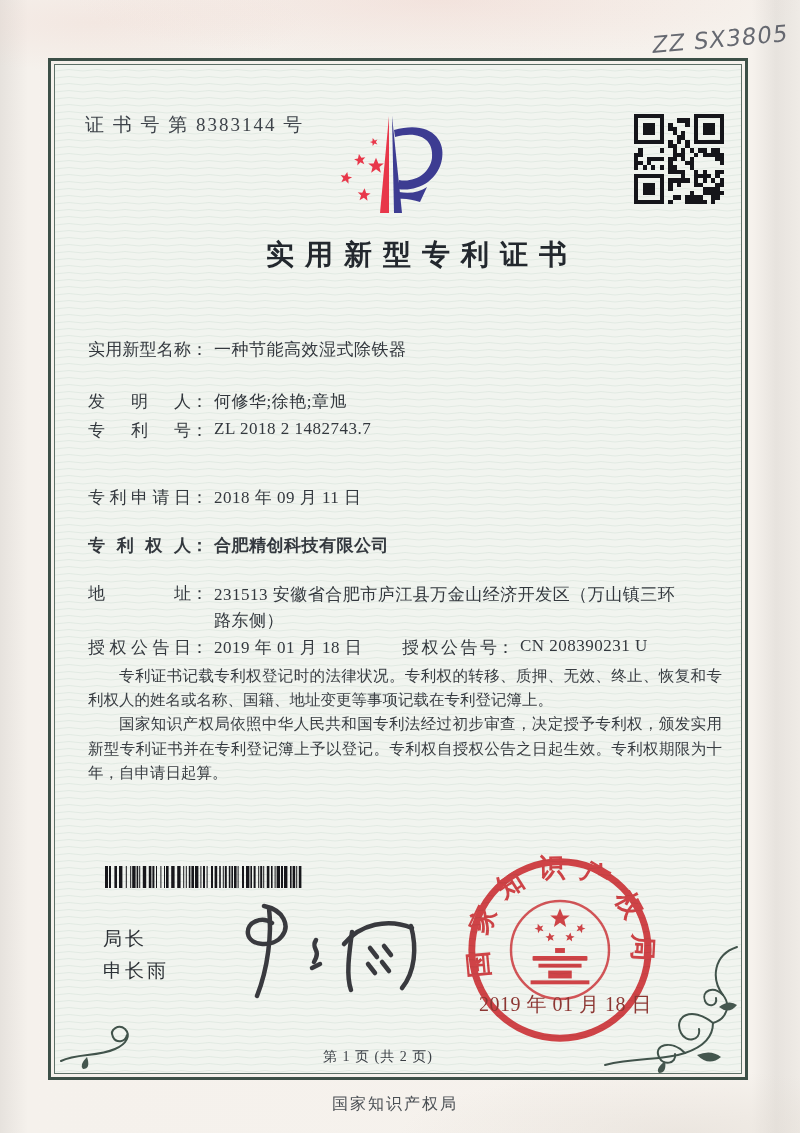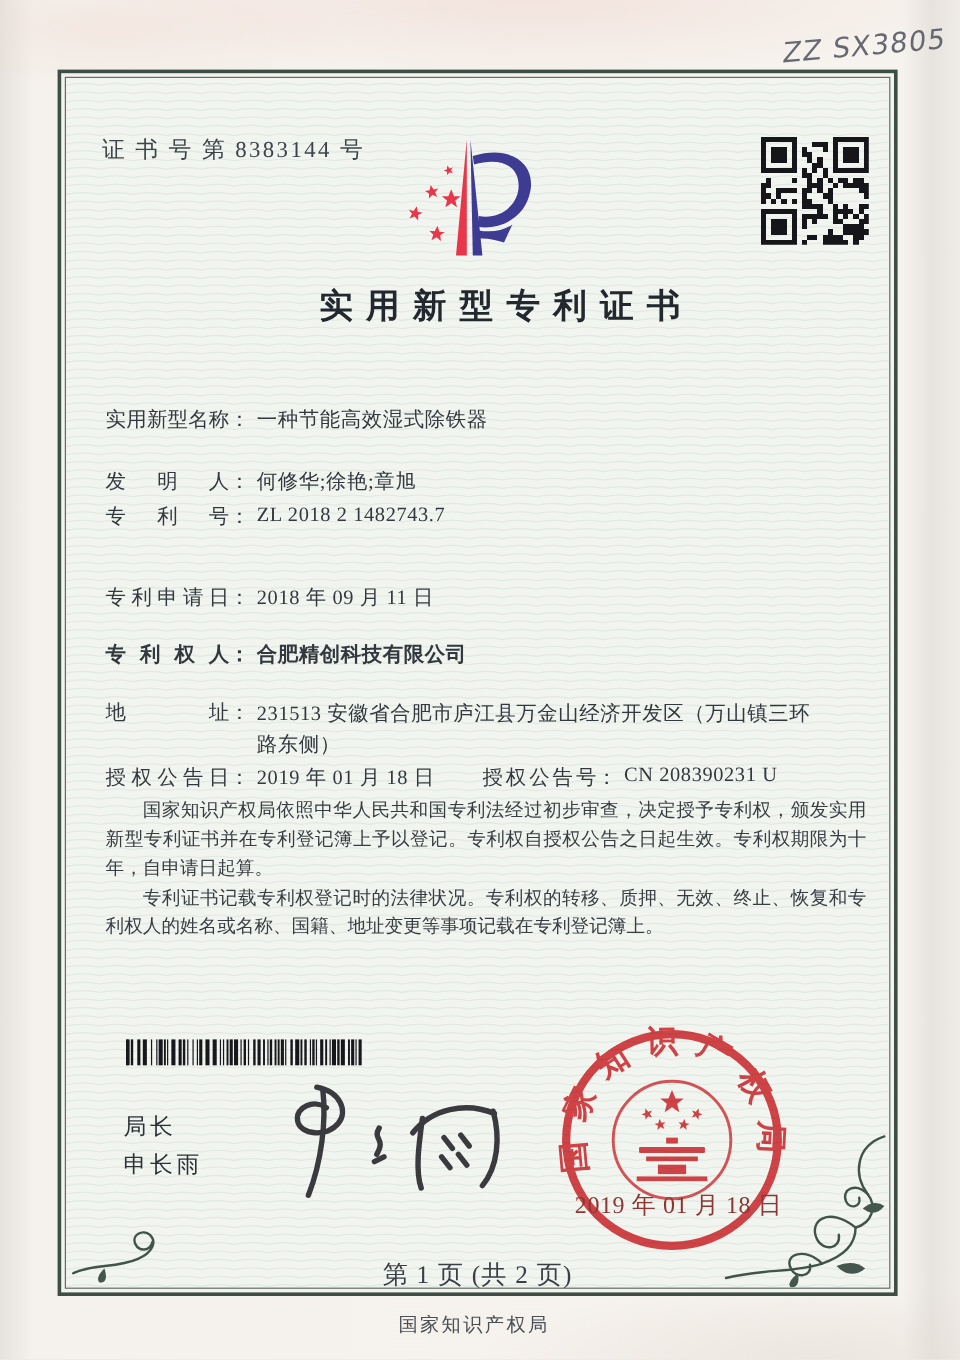--- a/index.html
+++ b/index.html
@@ -39,21 +39,21 @@
   .flabel.narrow{width:95px;}
   .fcolon{display:inline-block;margin-right:6px;}
   .fvalue{display:inline-block;letter-spacing:.5px;}
   .fvalue.wrap{width:472px;line-height:26px;}
   .paras{left:88px;top:664px;width:634px;}
   .paras p{margin:0;font-size:15.5px;line-height:24.2px;text-indent:2em;
            text-align:justify;color:#383d42;}
   .sig-title{left:103px;top:926px;font-size:19px;letter-spacing:3px;color:#2c3136;}
   .sig-name{left:103px;top:958px;font-size:19px;letter-spacing:3px;color:#2c3136;}
   .seal-date{left:479px;top:991px;font-size:20px;letter-spacing:.5px;color:#8c3733;z-index:5;}
-  .page-num{left:0;top:1048px;width:756px;text-align:center;font-size:21px;color:#3a3f45;letter-spacing:1px;margin-left:20px;}
+  .page-num{left:0;top:1048px;width:756px;text-align:center;font-size:14px;color:#3a3f45;letter-spacing:1px;}
   .back-note{left:0;top:1094px;width:790px;text-align:center;font-size:16px;color:#4a4f54;letter-spacing:2px;}
   .seal-svg{mix-blend-mode:multiply;opacity:.94;}
 </style>
 </head>
 <body>
 
 <div class="page">
 
   <div class="abs handwriting">ZZ SX3805</div>
 
@@ -370,22 +370,22 @@
       <span class="fcolon">：</span>
       <span class="fvalue">2019 年 01 月 18 日</span>
   </div>
   <div class="abs field" style="left:402px;top:636px;">
     <span class="flabel narrow">授权公告号</span>
       <span class="fcolon">：</span>
       <span class="fvalue">CN 208390231 U</span>
   </div>
 
   <div class="abs paras">
+    <p>专利证书记载专利权登记时的法律状况。专利权的转移、质押、无效、终止、恢复和专利权人的姓名或名称、国籍、地址变更等事项记载在专利登记簿上。</p>
     <p>国家知识产权局依照中华人民共和国专利法经过初步审查，决定授予专利权，颁发实用新型专利证书并在专利登记簿上予以登记。专利权自授权公告之日起生效。专利权期限为十年，自申请日起算。</p>
-    <p>专利证书记载专利权登记时的法律状况。专利权的转移、质押、无效、终止、恢复和专利权人的姓名或名称、国籍、地址变更等事项记载在专利登记簿上。</p>
   </div>
 
   <div class="abs" style="left:105px;top:866px;width:200px;height:22px;">
     <svg width="200" height="22" viewBox="0 0 200 22">
         <g fill="#17171b">
           <rect x="0" y="0" width="1.6" height="22"></rect>
           <rect x="1.0" y="0" width="2" height="22"></rect>
           <rect x="4.0" y="0" width="2" height="22"></rect>
           <rect x="9.4" y="0" width="2.6" height="22"></rect>
           <rect x="14.0" y="0" width="3.4" height="22"></rect>

